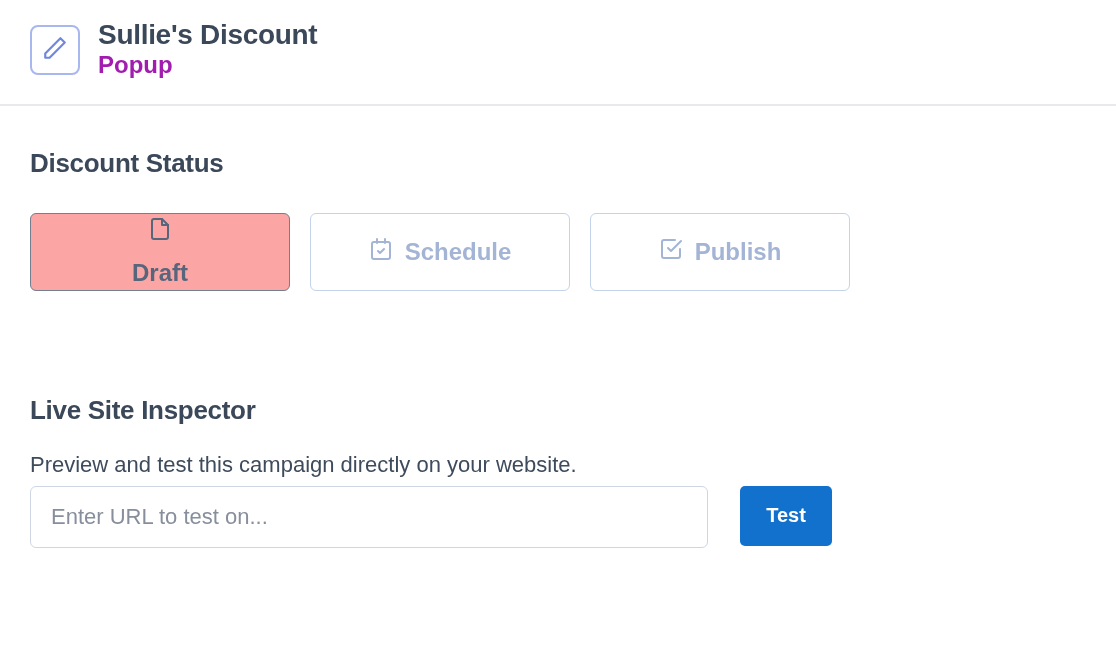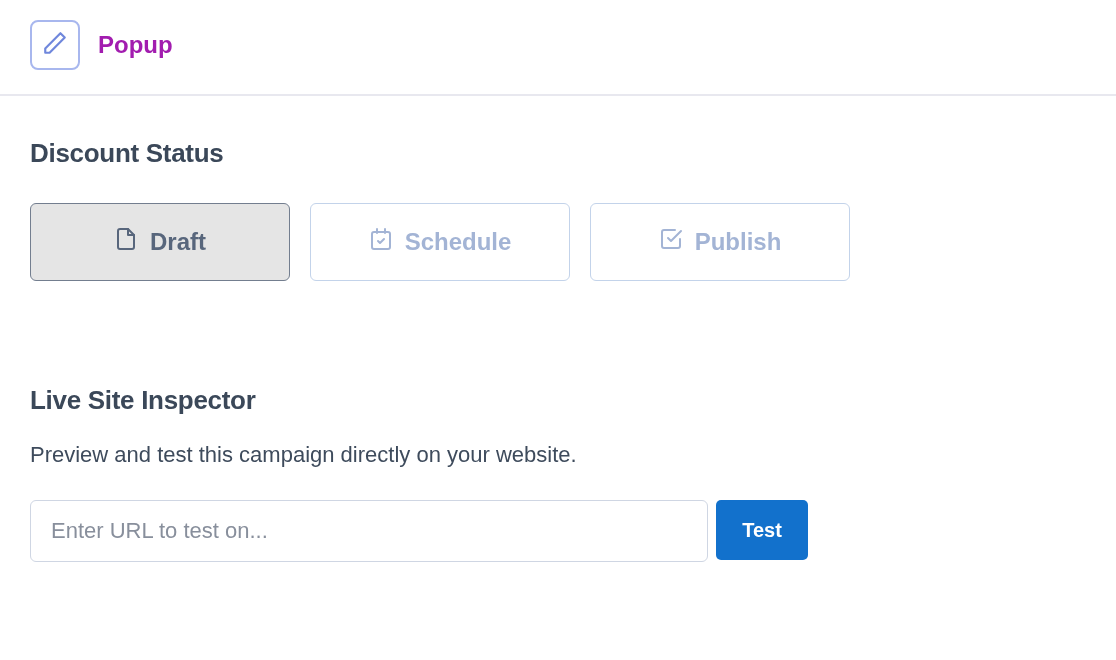--- a/index.html
+++ b/index.html
@@ -69,39 +69,40 @@
     gap: 12px;
     font-size: 24px;
     font-weight: 700;
     cursor: pointer;
     background: #fff;
   }
   .status-btn svg { width: 24px; height: 24px; flex-shrink: 0; }
   .status-btn.selected {
     border-color: #737e8f;
     color: #58667c;
-    background: #e5e5e5;
+    background: #fca5a5;
+    flex-direction: column;
   }
   .status-btn.muted {
     border-color: #c3d3ea;
     color: #a3b4d5;
   }
 
   .gap { height: 104px; }
 
   .desc {
     font-size: 22px;
     font-weight: 400;
     color: #3e4b5c;
     margin-top: 26px;
   }
   .input-row {
     display: flex;
-    gap: 8px;
-    margin-top: 32px;
+    gap: 32px;
+    margin-top: 8px;
     align-items: stretch;
   }
   .url-input {
     width: 678px;
     height: 62px;
     border: 1px solid #cfd6e3;
     border-radius: 6px;
     font-size: 22px;
     font-weight: 400;
     color: #3b4859;
@@ -128,20 +129,21 @@
 
 <div class="header">
   <div class="edit-badge">
     <span>
       <svg viewBox="0 0 24 24" fill="none" stroke="#6f87dc" stroke-width="2" stroke-linecap="round" stroke-linejoin="round">
         <path d="M17 3l4 4L7 21H3v-4L17 3z"></path>
       </svg>
     </span>
   </div>
   <div class="title-wrap">
+    <div class="campaign-title">Sullie's Discount</div>
     <div class="campaign-type">Popup</div>
   </div>
 </div>
 
 <div class="body">
 
   <div class="section-title">Discount Status</div>
 
   <div class="status-group">
 

